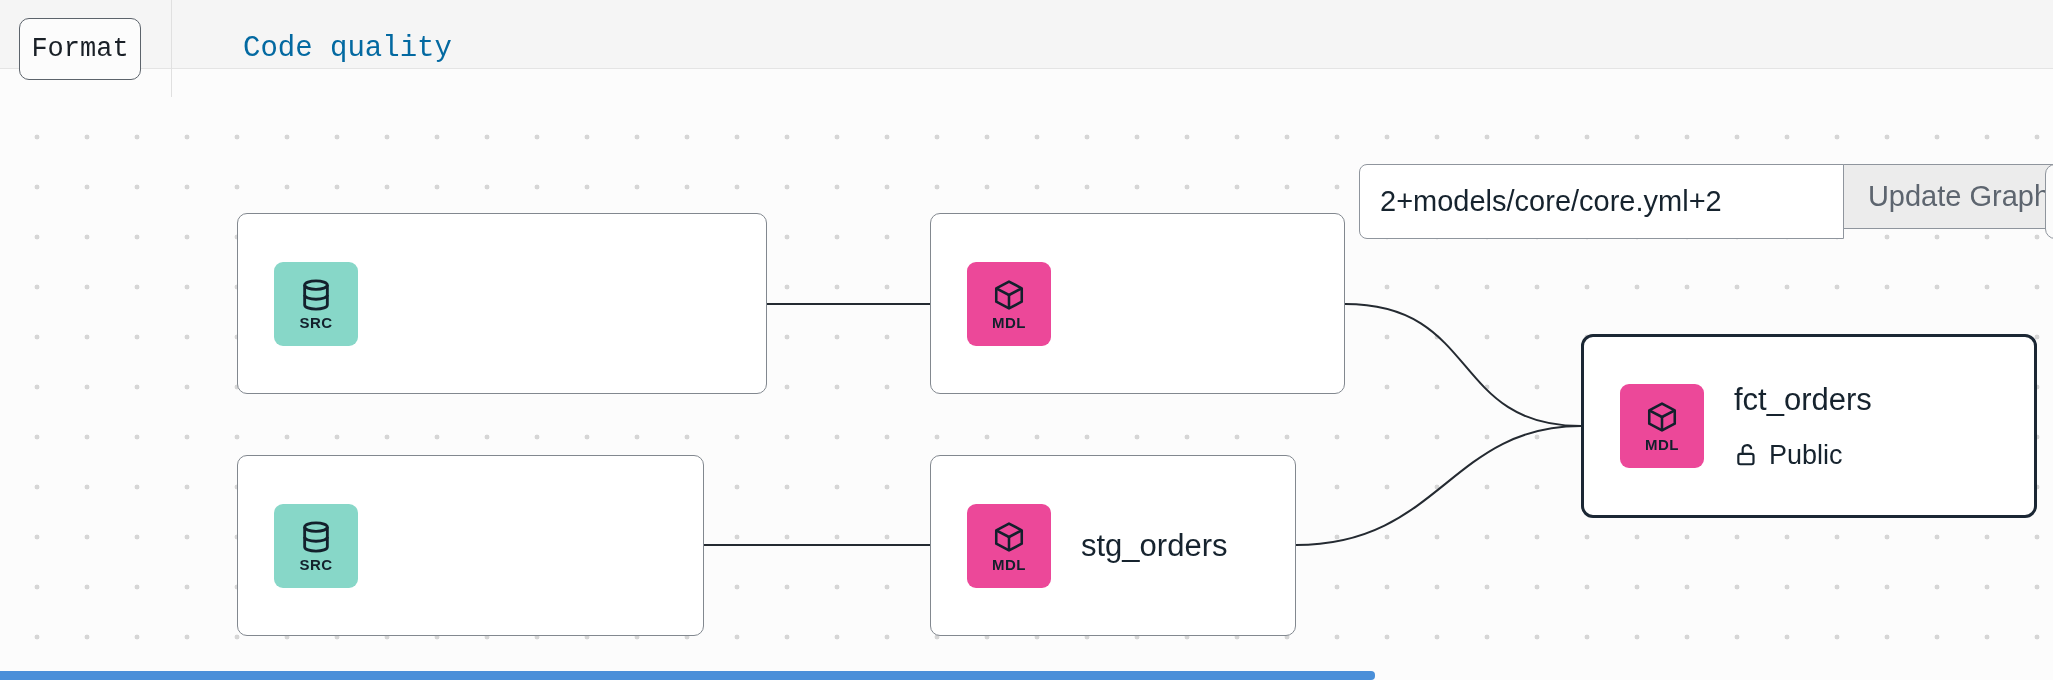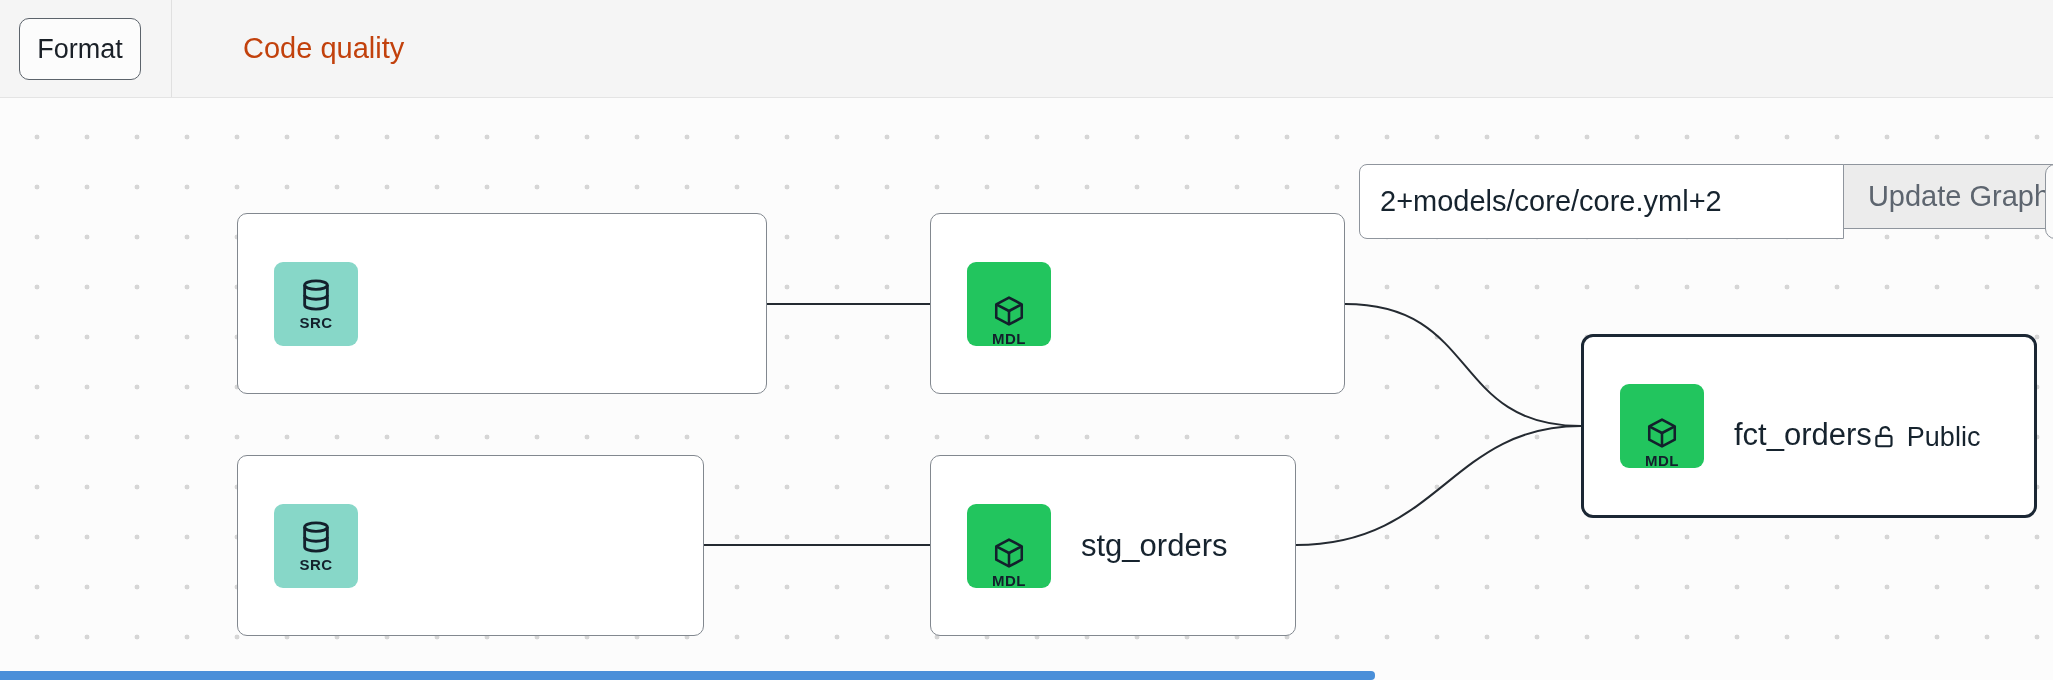--- a/index.html
+++ b/index.html
@@ -5,35 +5,35 @@
   * { margin:0; padding:0; box-sizing:border-box; }
   html,body { width:2053px; height:680px; overflow:hidden; background:#fcfcfc; }
   .screen {
     position:relative; width:2053px; height:680px;
     font-family:"Liberation Sans","DejaVu Sans",sans-serif;
     color:#16232e;
   }
 
   
   .topbar {
-    position:absolute; top:0; left:0; width:100%; height:98px;
-    background:#f5f5f5; border-bottom:1px solid #e4e4e4;
+    position:absolute; top:0; left:0; width:100%; height:69px;
+    background:#f5f5f5; border-bottom:1px solid #e4e4e4;font-family:Liberation Mono, monospace;
   }
   .format-btn {
     position:absolute; left:19px; top:18px; width:122px; height:62px;
     background:#fcfcfc; border:1.5px solid #5c636b; border-radius:10px;
     font-family:inherit; font-size:27px; color:#1a2027; cursor:pointer;
   }
   .topbar-divider {
     position:absolute; left:171px; top:0; width:1px; height:97px; background:#e0e0e0;
   }
   .tabs { position:absolute; left:209px; top:0; height:97px; display:flex; }
   .tab {
     position:relative; display:flex; align-items:center;
-    padding:0 34px; font-size:29px; color:#c2410c; cursor:pointer;
+    padding:0 34px; font-size:29px; color:#0369a1; cursor:pointer;
   }
   .tab.active::after {
     content:""; position:absolute; left:0; right:0; bottom:0; height:4px;
     background:#6f7780;
   }
 
   
   .canvas {
     position:absolute; top:98px; left:0; right:0; bottom:0; overflow:hidden;
     background-color:#fcfcfc;
@@ -49,24 +49,24 @@
     position:absolute; background:#ffffff; border:1.5px solid #82888f;
     border-radius:10px; display:flex; align-items:center;
     padding:0 28px 0 36px; gap:30px; cursor:pointer;
   }
   .node.selected { border:3px solid #1b2734; border-radius:12px; }
   .badge {
     width:84px; height:84px; border-radius:9px; flex:0 0 auto;
     display:flex; flex-direction:column; align-items:center; justify-content:center; gap:3px;
   }
   .src-badge { background:#87d7c8; }
-  .mdl-badge { background:#22c55e;justify-content:flex-end; }
+  .mdl-badge { background:#ec4899; }
   .badge-label { font-size:15px; font-weight:700; color:#13202c; line-height:1; letter-spacing:.5px; }
   .node-label { font-size:31px; color:#16232e; white-space:nowrap; }
-  .node-text { display:flex; justify-content:center;align-items:flex-end; }
+  .node-text { display:flex; flex-direction:column; justify-content:center; }
   .node-access { display:flex; align-items:center; gap:9px; font-size:27px; color:#16232e; margin-top:22px; }
   .glyph svg { display:block; }
 
   
   .graph-controls { position:absolute; left:1359px; top:66px; display:flex; }
   .selector-input {
     width:485px; height:75px; background:#ffffff; border:1px solid #8f959d;
     border-radius:8px 0 0 8px; padding:0 20px; font-family:Liberation Sans, sans-serif;
     font-size:29px; color:#16232e; outline:none;
   }

